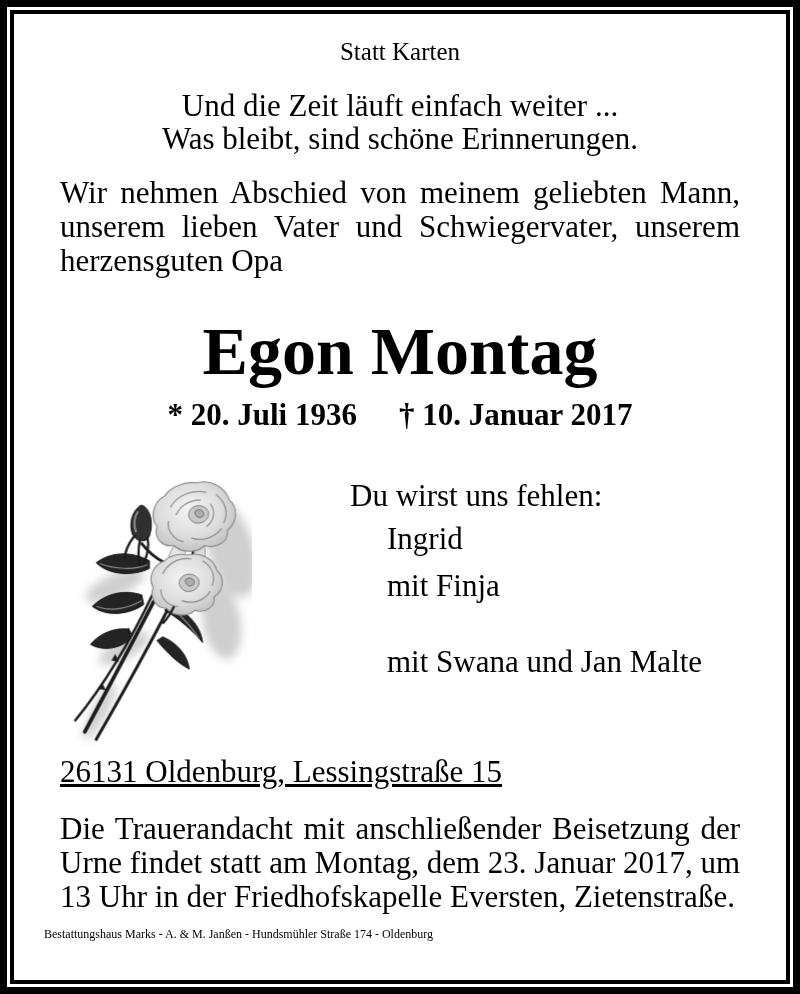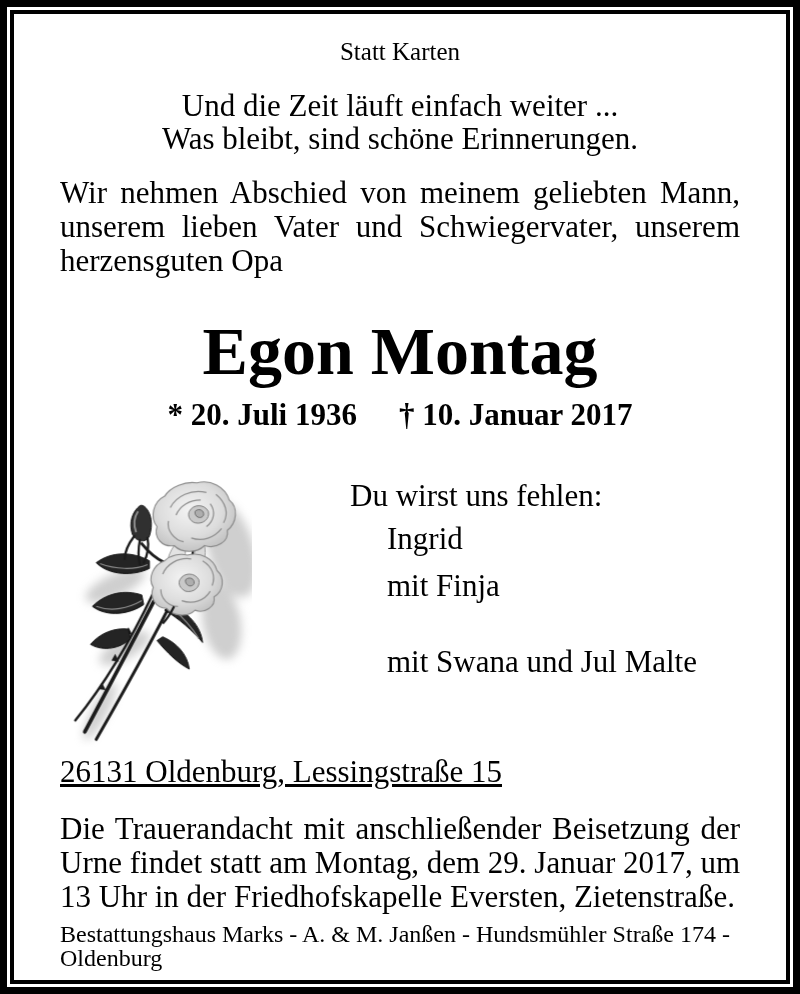--- a/index.html
+++ b/index.html
@@ -95,22 +95,22 @@
     font-size: 31px;
     line-height: 34px;
     text-decoration: underline;
   }
   .ceremony {
     top: 812px; left: 60px; width: 680px;
     font-size: 31px;
     line-height: 34px;
   }
   .funeral-home {
-    top: 922px; left: 60px; width: 700px;
-    font-size: 24px;
+    top: 922px; left: 44px; width: 700px;
+    font-size: 12px;
     line-height: 24px;
   }
 </style>
 </head>
 <body>
 
 <div class="page">
   <div class="frame-outer"></div>
   <div class="frame-inner"></div>
 
@@ -228,25 +228,25 @@
 
   <div class="block farewell">Du wirst uns fehlen:</div>
 
   <div class="block mourner m-widow">Ingrid</div>
 
   <div class="block mourner m-family1">
     <div>mit Finja</div>
   </div>
 
   <div class="block mourner m-family2">
-    <div>mit Swana und Jul Malte</div>
+    <div>mit Swana und Jan Malte</div>
   </div>
 
   <div class="block address">26131 Oldenburg, Lessingstraße 15</div>
 
   <div class="block ceremony">
     <div class="jline">Die Trauerandacht mit anschließender Beisetzung der</div>
-    <div class="jline">Urne findet statt am Montag, dem 29. Januar 2017, um</div>
+    <div class="jline">Urne findet statt am Montag, dem 23. Januar 2017, um</div>
     <div>13 Uhr in der Friedhofskapelle Eversten, Zietenstraße.</div>
   </div>
 
   <div class="block funeral-home">Bestattungshaus Marks - A. &amp; M. Janßen - Hundsmühler Straße 174 - Oldenburg</div>
 </div>
 
 </body></html>

